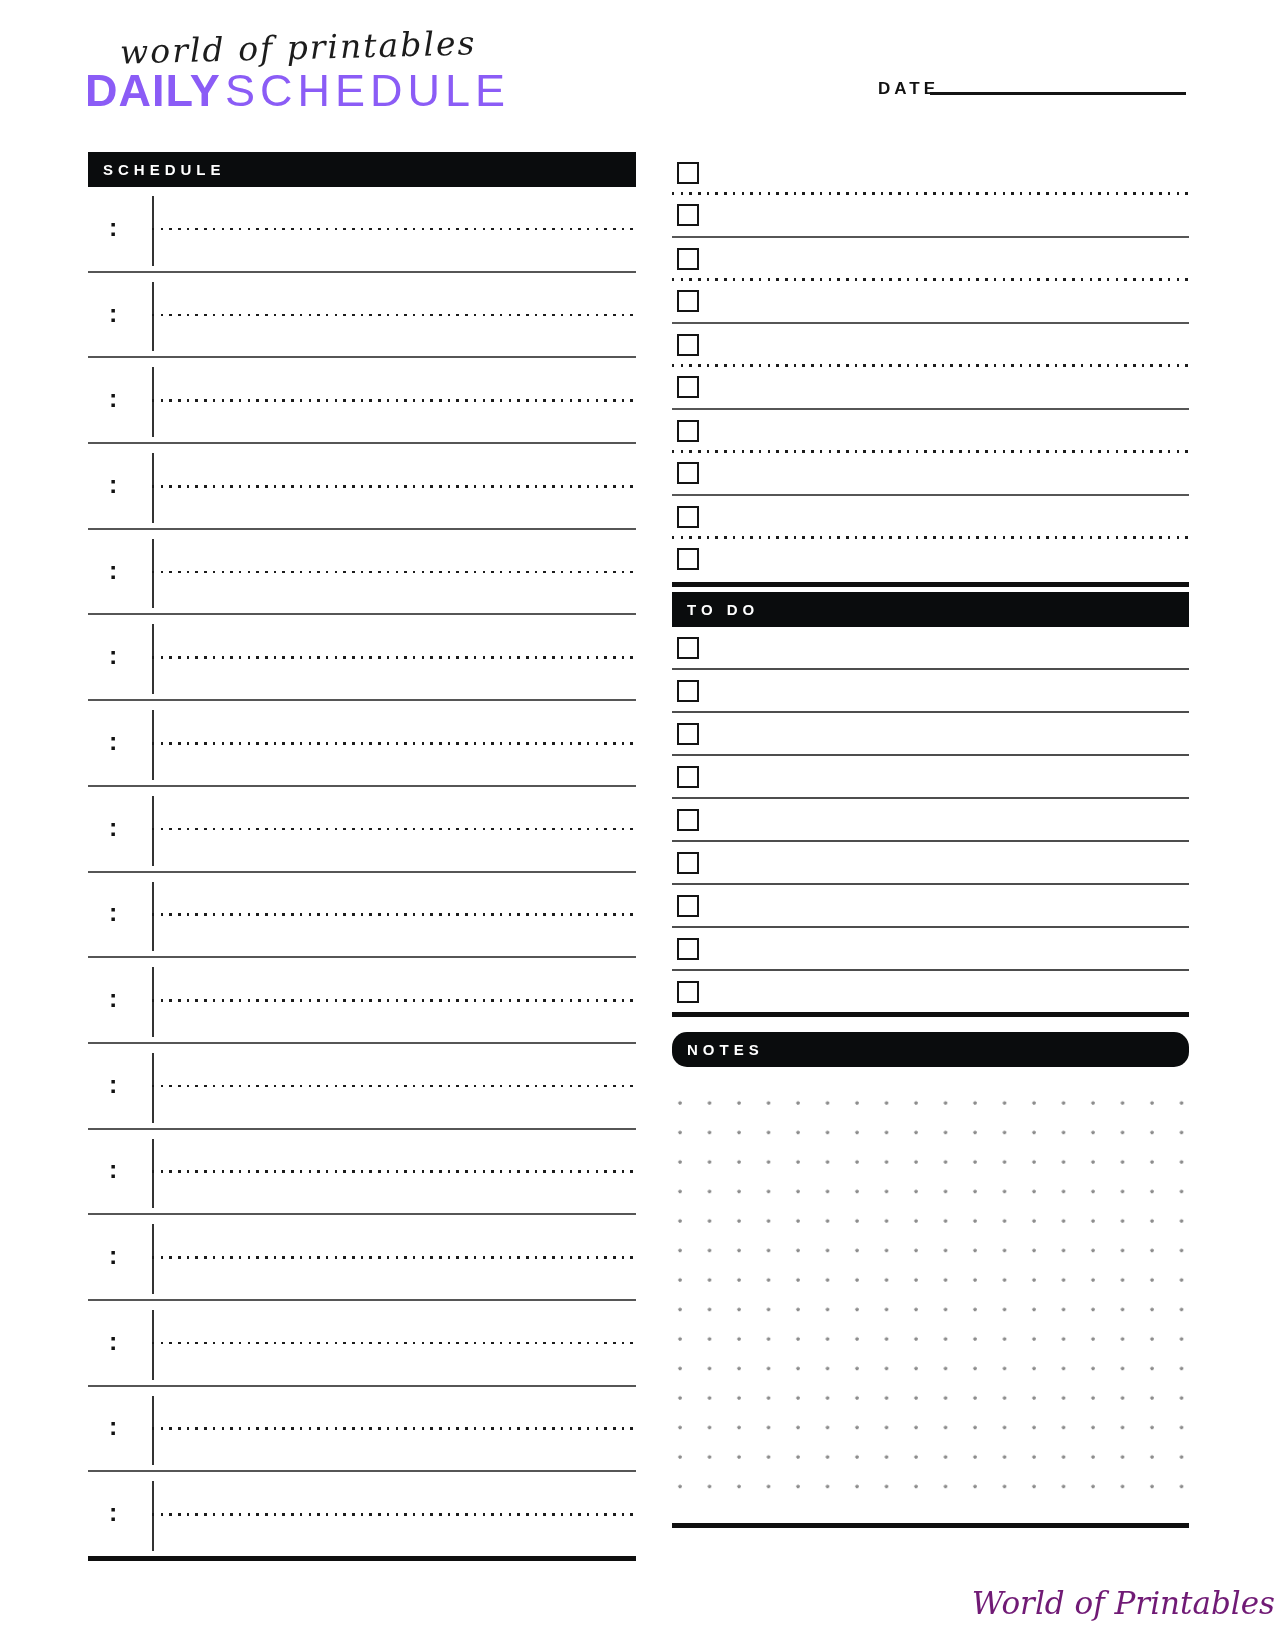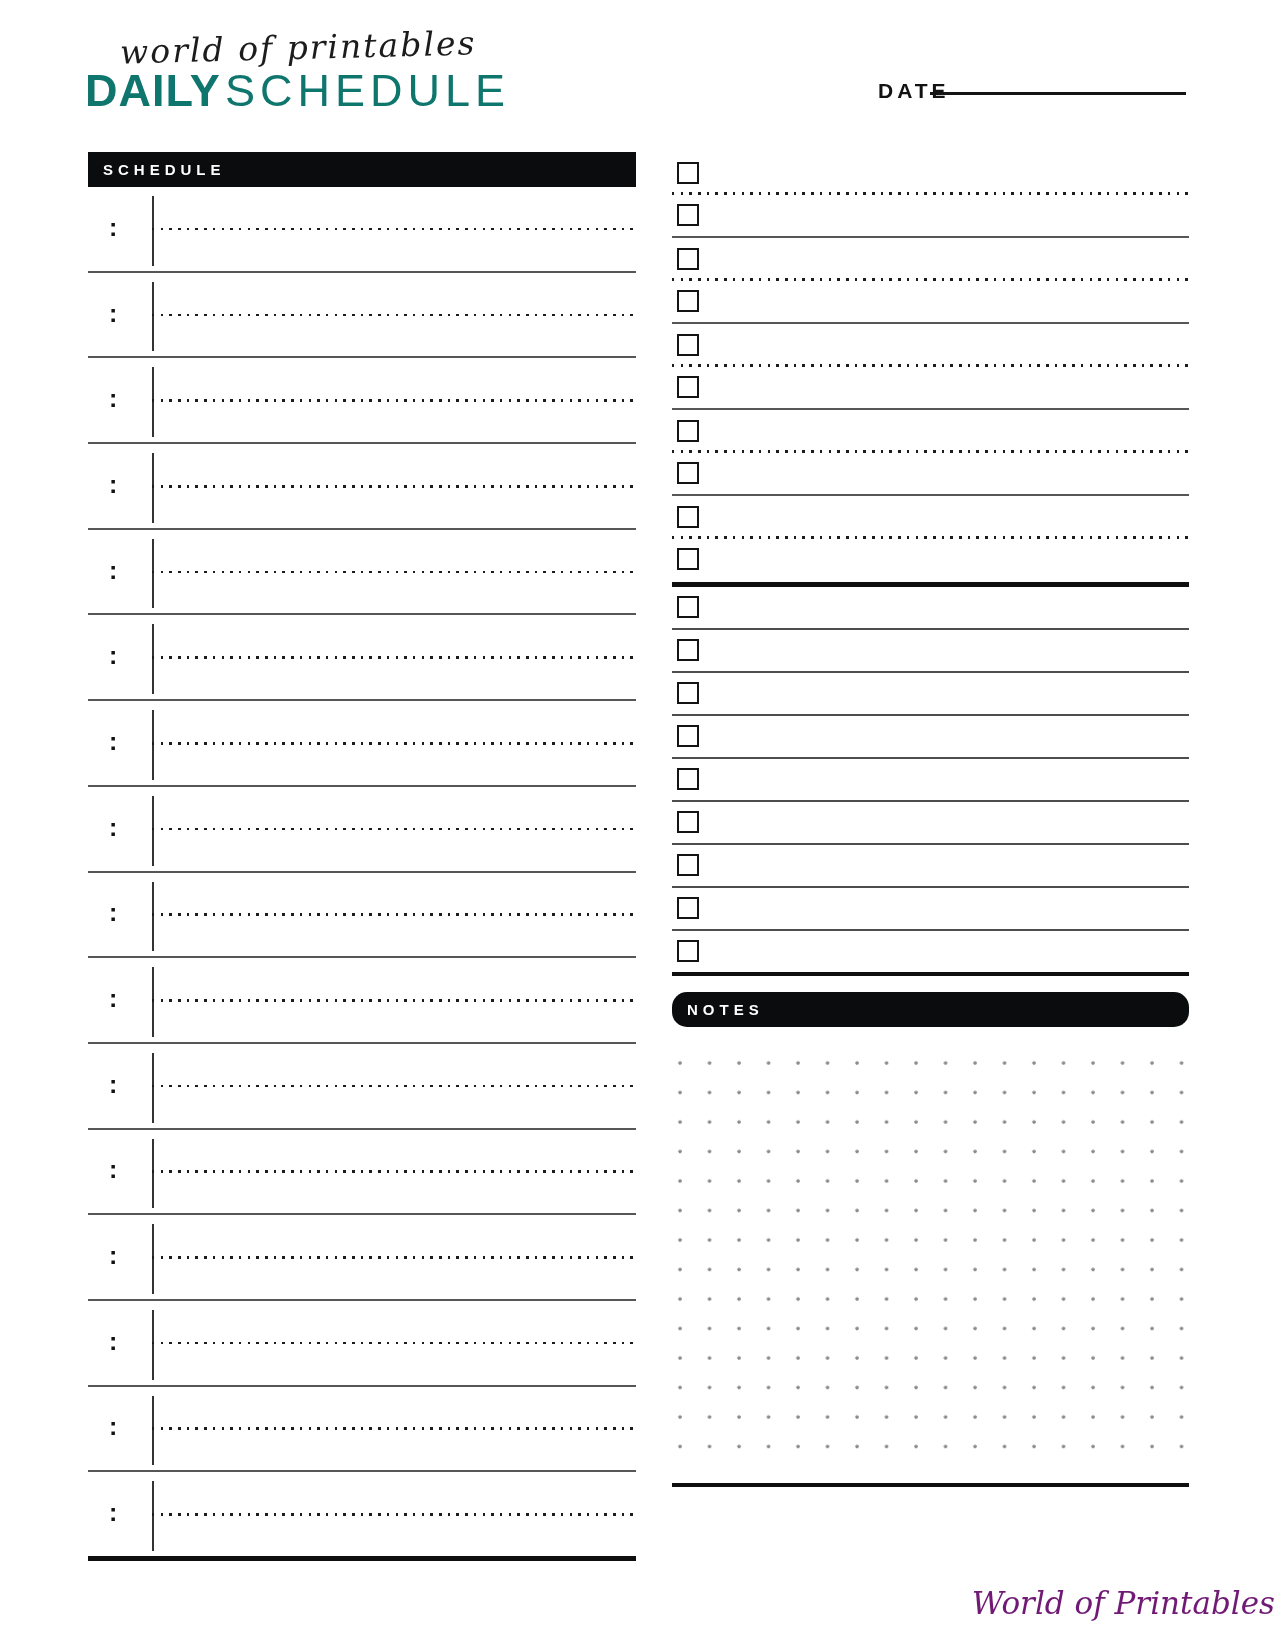--- a/index.html
+++ b/index.html
@@ -22,28 +22,28 @@
     font-size: 33px;
     letter-spacing: 2px;
     color: #1c1c1c;
     transform: rotate(-1.5deg);
     white-space: nowrap;
   }
   .page-title {
     position: absolute; left: 85px; top: 68px;
     font-size: 45px; line-height: 1.0;
     white-space: nowrap;
-    color: #0f766e;
+    color: #8b5cf6;
   }
   .t-bold { font-weight: bold; letter-spacing: 1px; }
   .t-light { font-weight: normal; letter-spacing: 5px; margin-left: 4px; }
 
   .date-group { position: absolute; left: 878px; top: 79px; }
   .date-label {
-    font-size: 21px; font-weight: bold; letter-spacing: 4px;
+    font-size: 17px; font-weight: bold; letter-spacing: 4px;
     color: #121212;
   }
   .date-line {
     position: absolute; left: 52px; top: 13px;
     width: 256px; height: 2.5px; background: #141414;
   }
 
   
   .col-left  { position: absolute; left: 88px;  top: 152px; width: 548px; }
   .col-right { position: absolute; left: 672px; top: 152px; width: 517px; }
@@ -266,20 +266,21 @@
   </div>
 
   <div class="p-group">
     <span class="checkbox p-cb-a"></span>
     <span class="dots p-entry"></span>
     <span class="checkbox p-cb-b"></span>
   </div>
 </div>
     <div class="thick"></div>
 
+    <div class="bar bar-todo">TO DO</div>
     <div class="t-list">
   <div class="t-row">
     <span class="checkbox t-cb"></span>
   </div>
 
   <div class="t-row">
     <span class="checkbox t-cb"></span>
   </div>
 
   <div class="t-row">

